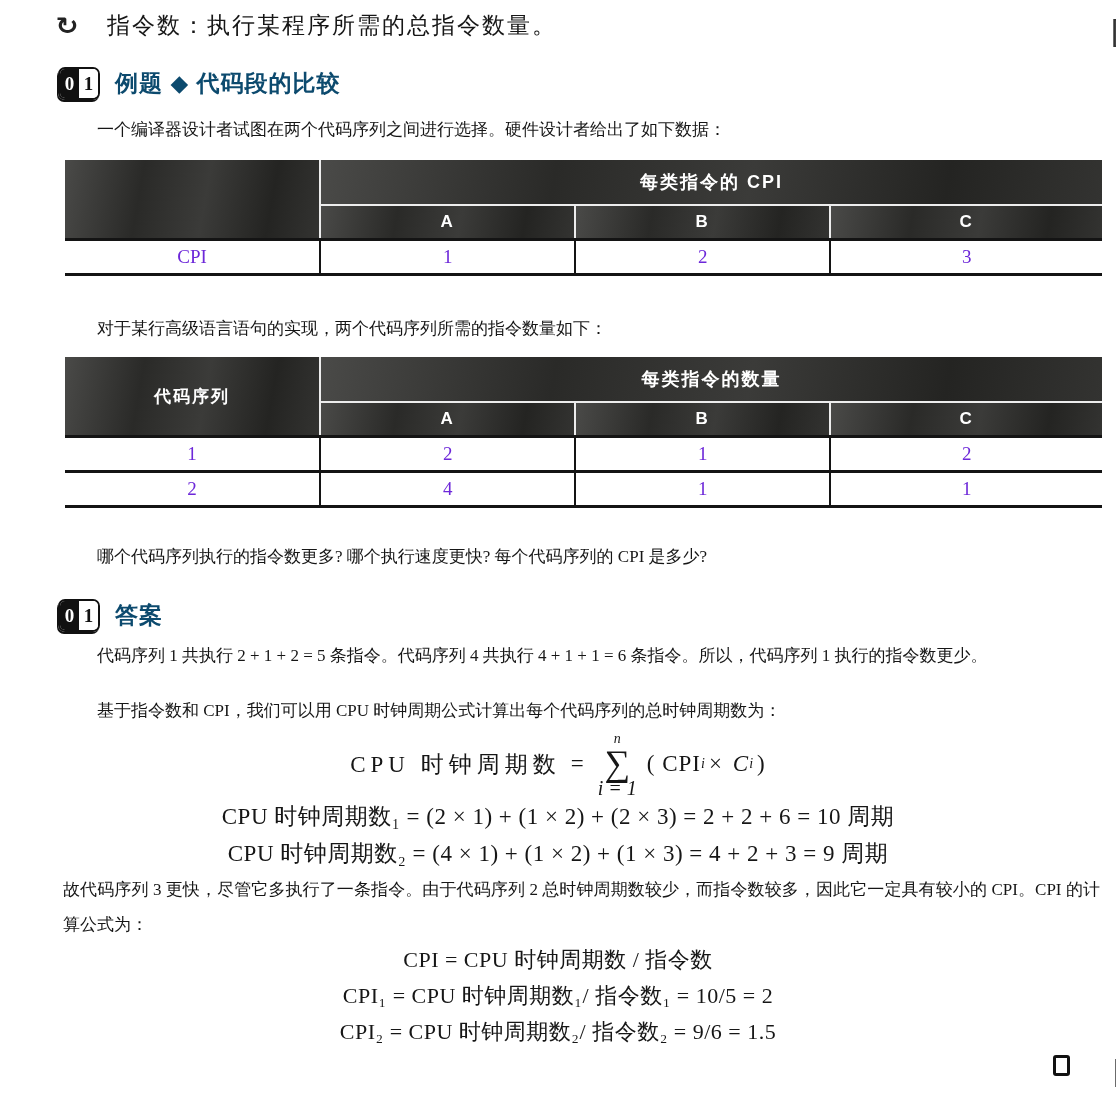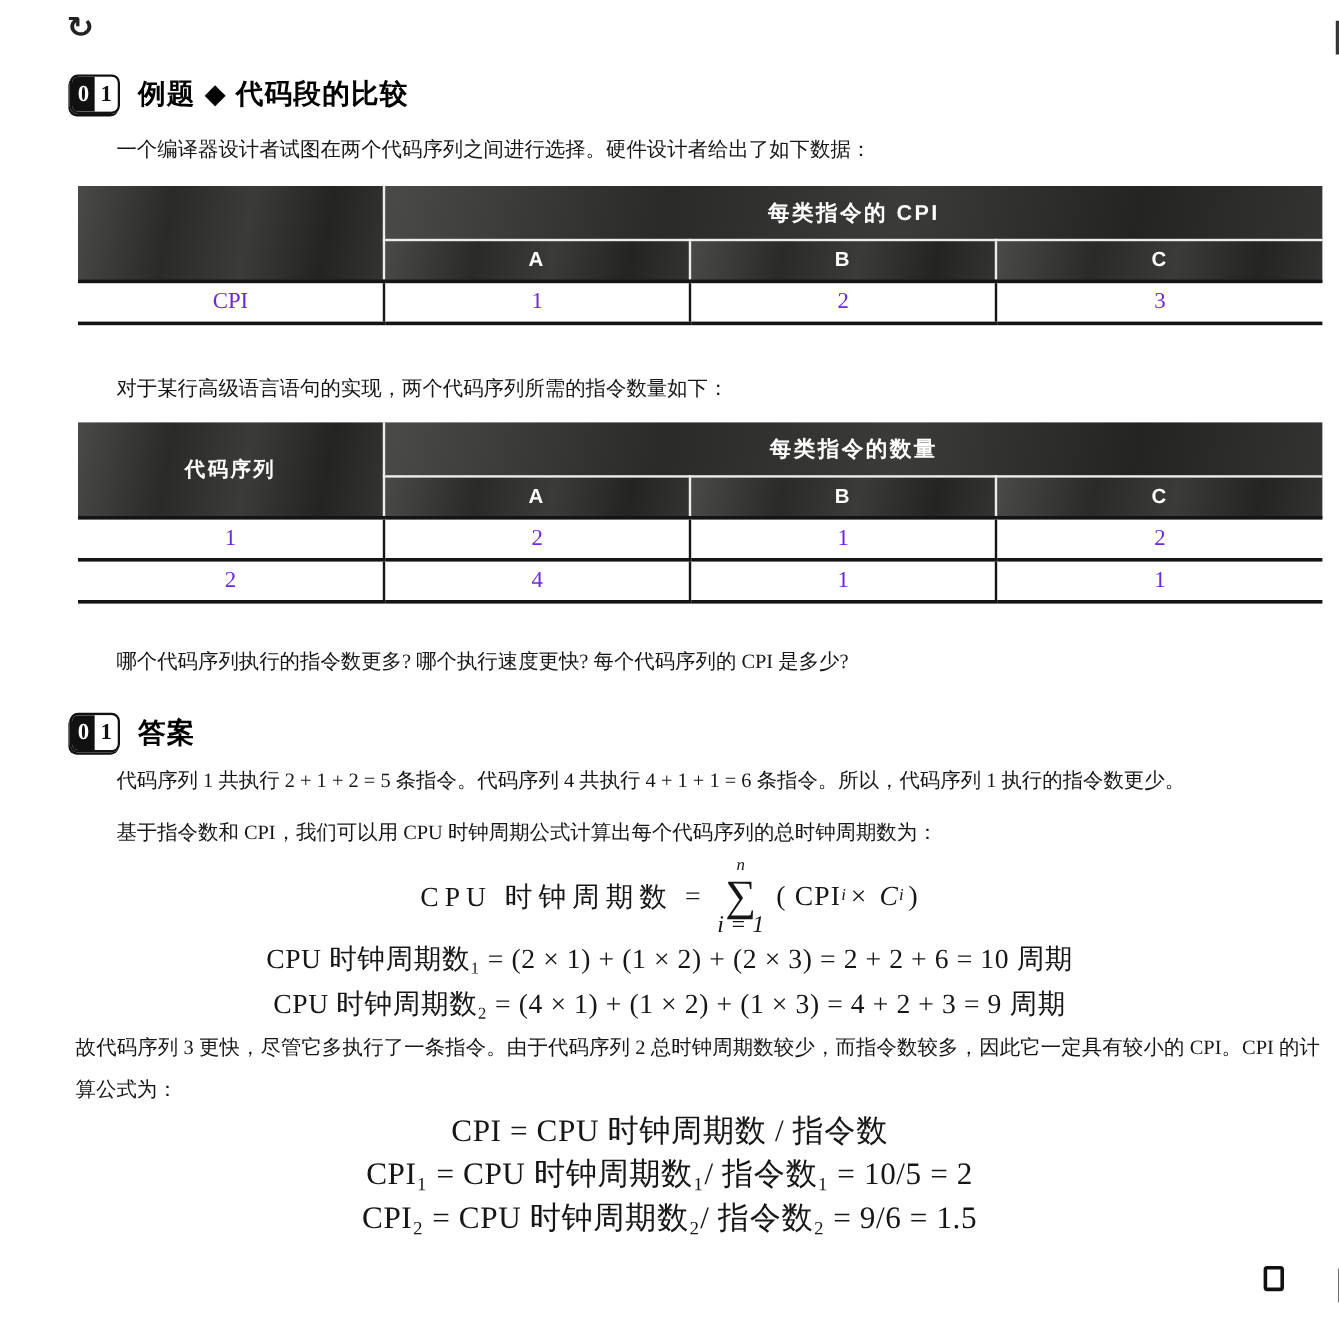--- a/index.html
+++ b/index.html
@@ -21,30 +21,30 @@
   .bullet-text { font-size: 23px; letter-spacing: 2px; }
 
   
   .section-header { margin: 26px 0 0 58px; display: flex; align-items: center; gap: 15px; }
   .badge { display: inline-flex; width: 42px; height: 33px; border: 2px solid #111;
            border-radius: 7px; overflow: hidden; box-shadow: -1px 2px 0 #111; flex: 0 0 auto; }
   .badge .b0 { flex: 1; background: #111; color: #fff; text-align: center;
                font: bold 19px/29px "Liberation Serif", serif; }
   .badge .b1 { flex: 1; background: #fff; color: #111; text-align: center;
                font: bold 19px/29px "Liberation Serif", serif; }
-  .section-title { font: bold 23px "Liberation Sans", "DejaVu Sans", sans-serif; letter-spacing: 1px; color: #000000; }
+  .section-title { font: bold 23px "Liberation Sans", "DejaVu Sans", sans-serif; letter-spacing: 1px; color: #0c4a6e; }
 
   
   .para { margin: 0 16px 0 63px; font-size: 17px; line-height: 35px; text-align: justify; }
   .indent { text-indent: 2em; }
   .intro { margin-top: 13px; line-height: 33px; }
   .between { margin-top: 36px; line-height: 33px; }
   .question { margin-top: 32px; line-height: 33px; }
   .p1 { margin-top: 6px; }
-  .p2 { margin-top: 8px; }
+  .p2 { margin-top: 20px; }
   .p3 { line-height: 35px; }
 
   
   .dtable { border-collapse: collapse; width: 1037px; margin-left: 65px; table-layout: fixed; }
   .t1 { margin-top: 14px; }
   .t2 { margin-top: 12px; }
   .dtable col.c0 { width: 24.6%; } .dtable col.c1 { width: 24.6%; }
   .dtable col.c2 { width: 24.6%; } .dtable col.c3 { width: 26.2%; }
   .dtable thead th {
     background: linear-gradient(100deg, #4a4a48 0%, #2a2a28 30%, #3b3b39 55%, #242422 80%, #333331 100%);
@@ -74,36 +74,37 @@
   .sigma-stack .sigma { font-size: 36px; line-height: 36px; }
   .sigma-stack .ssub { font-size: 20px; line-height: 14px; font-style: italic; }
   .f-frag { letter-spacing: 1px; }
   .f-sub { font-size: 14px; font-style: italic; }
   .f-var { font-style: italic; margin-left: 6px; }
   .f-times { margin: 0 4px; }
   .f-close { margin-left: 4px; }
 
   .therefore { margin: 0 16px 0 63px; font-size: 23px; line-height: 30px; }
   .calc-line { text-align: center; font-size: 23px; line-height: 37px; letter-spacing: 0.5px; }
-  .cpi-line { text-align: center; font-size: 26px; line-height: 36px; letter-spacing: 0.5px; }
+  .cpi-line { text-align: center; font-size: 22px; line-height: 36px; letter-spacing: 0.5px; }
 
   
   .end-square { position: absolute; left: 1053px; top: 1055px; width: 17px; height: 21px;
                 border: 3px solid #111; border-radius: 3px; }
   .bracket { position: absolute; font: 34px "Liberation Serif", serif; color: #333; }
   .bracket.top { right: -6px; top: 12px; }
   .bracket.bottom { right: -8px; top: 1052px; }
 </style>
 </head>
 <body>
 
 <div class="page">
 
   <div class="bullet-line">
     <span class="loop-icon">↻</span>
+    <span class="bullet-text">指令数：执行某程序所需的总指令数量。</span>
   </div>
 
   <div class="section-header">
     <span class="badge">
       <span class="b0">0</span>
       <span class="b1">1</span>
     </span>
     <span class="section-title">例题 ◆ 代码段的比较</span>
   </div>
 

